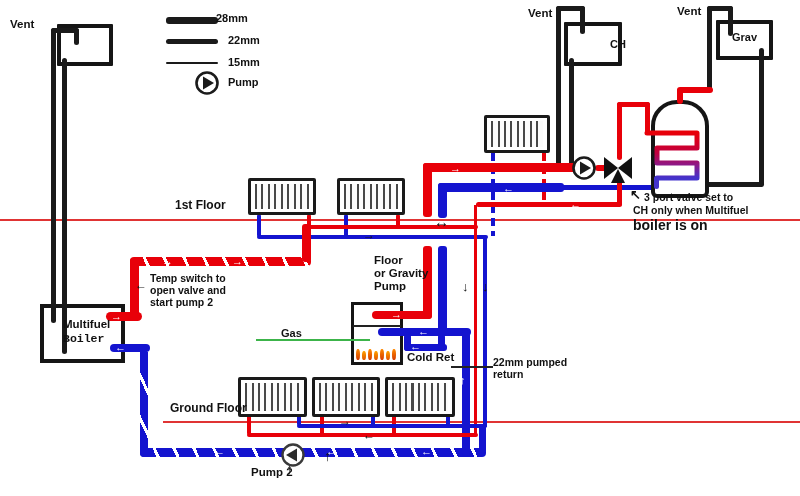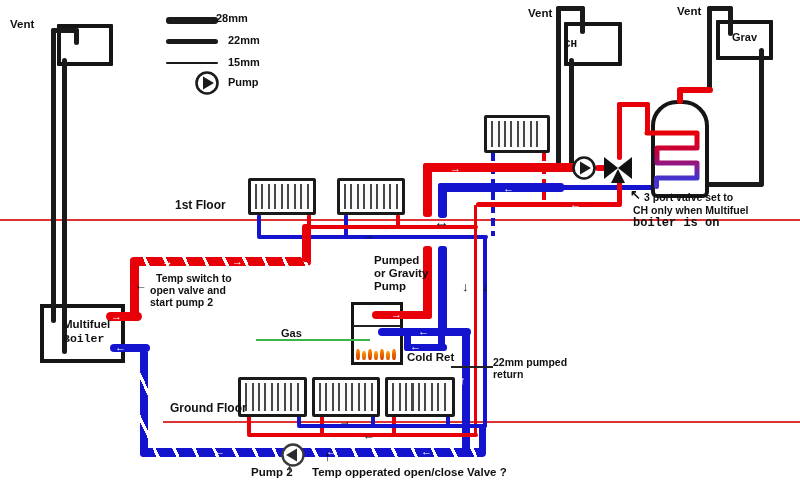--- a/index.html
+++ b/index.html
@@ -210,48 +210,47 @@
   <span class="a" style="left:363px;top:229px;">→</span>
   <span class="a" style="left:339px;top:415px;">→</span>
   <span class="a" style="left:363px;top:429px;">←</span>
   <span class="a" style="left:286px;top:462px;font-size:14px;">↑</span>
   <span class="a" style="left:324px;top:449px;font-size:14px;">↑</span>
   <span class="a" style="left:630px;top:188px;font-size:13px;">↖</span>
 
   <div class="t" style="left:10px;top:18px;font-size:11.5px;">Vent</div>
   <div class="t" style="left:528px;top:7px;font-size:11.5px;">Vent</div>
   <div class="t" style="left:677px;top:5px;font-size:11.5px;">Vent</div>
-  <div class="t" style="left:564px;top:38px;width:62px;text-align:left;font-family:Liberation Mono, monospace;">CH</div>
+  <div class="t" style="left:564px;top:38px;width:62px;text-align:right;">CH</div>
   <div class="t" style="left:716px;top:31px;width:57px;text-align:center;">Grav</div>
 
   <div class="t" style="left:216px;top:12px;">28mm</div>
   <div class="t" style="left:228px;top:34px;">22mm</div>
   <div class="t" style="left:228px;top:56px;">15mm</div>
   <div class="t" style="left:228px;top:76px;">Pump</div>
 
   <div class="t" style="left:175px;top:199px;font-size:12px;">1st Floor</div>
   <div class="t" style="left:170px;top:402px;font-size:12px;">Ground Floor</div>
 
   <div class="t" style="left:63px;top:318px;font-size:11.5px;">Multifuel</div>
   <div class="t" style="left:63px;top:332px;font-size:11.5px;font-family:Liberation Mono, monospace;">Boiler</div>
 
-  <div class="t" style="left:156px;top:272px;font-size:10.5px;">Temp switch to</div>
+  <div class="t" style="left:150px;top:272px;font-size:10.5px;">Temp switch to</div>
   <div class="t" style="left:150px;top:284px;font-size:10.5px;">open valve and</div>
   <div class="t" style="left:150px;top:296px;font-size:10.5px;">start pump 2</div>
 
-  <div class="t" style="left:374px;top:254px;font-size:11.5px;">Pumped</div>
+  <div class="t" style="left:374px;top:254px;font-size:11.5px;">Floor</div>
   <div class="t" style="left:374px;top:267px;font-size:11.5px;">or Gravity</div>
   <div class="t" style="left:374px;top:280px;font-size:11.5px;">Pump</div>
 
   <div class="t" style="left:281px;top:327px;">Gas</div>
   <div class="t" style="left:407px;top:351px;font-size:11.5px;">Cold Ret</div>
 
   <div class="t" style="left:493px;top:356px;font-size:10.5px;">22mm pumped</div>
   <div class="t" style="left:493px;top:368px;font-size:10.5px;">return</div>
 
   <div class="t" style="left:644px;top:191px;font-size:10.5px;">3 port valve set to</div>
   <div class="t" style="left:633px;top:204px;font-size:10.5px;">CH only when Multifuel</div>
-  <div class="t" style="left:633px;top:217px;font-size:12px;font-family:Liberation Mono, monospace;">boiler is on</div>
+  <div class="t" style="left:633px;top:217px;font-size:14px;">boiler is on</div>
 
   <div class="t" style="left:251px;top:466px;font-size:11.5px;">Pump 2</div>
-  <div class="t" style="left:312px;top:466px;font-size:11.5px;">Temp opperated open/close Valve ?</div>
 
 </div>
 
 </body></html>

